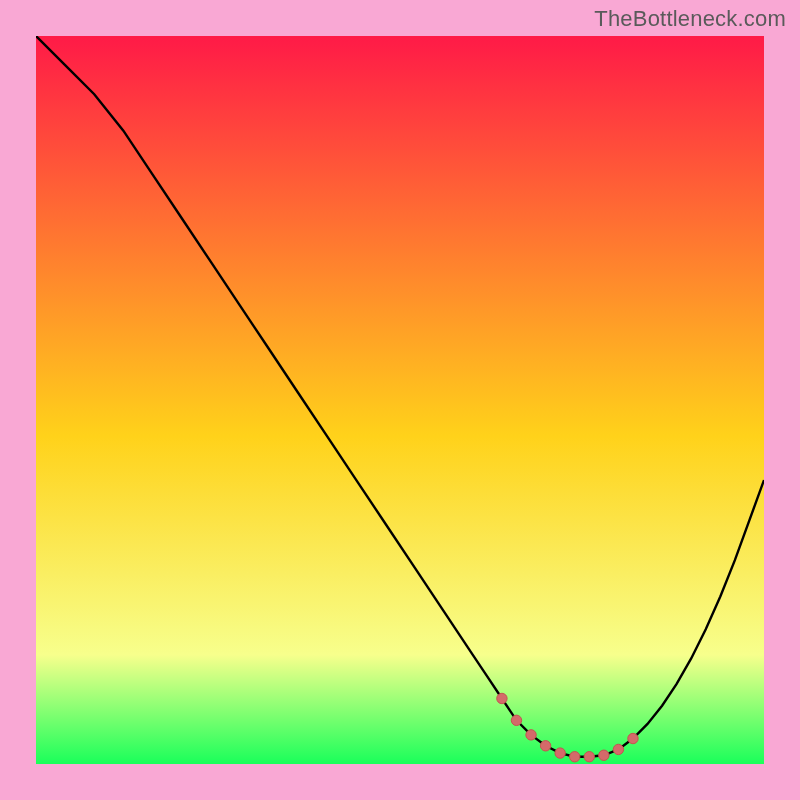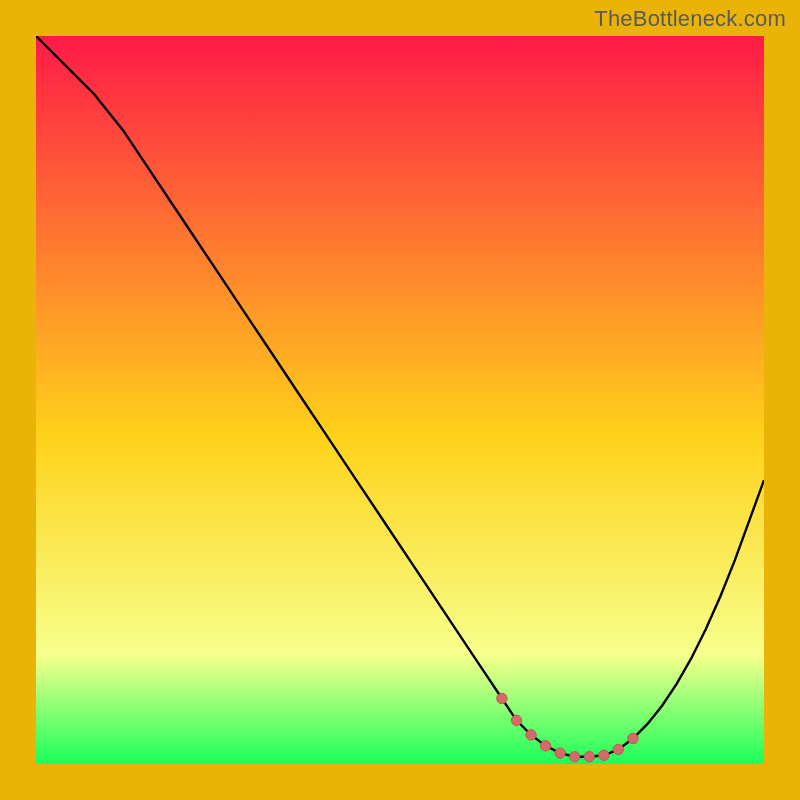--- a/index.html
+++ b/index.html
@@ -1,21 +1,21 @@
 <!DOCTYPE html>
 <html><head>
 <meta charset="utf-8">
 <style>
   * { margin: 0; padding: 0; box-sizing: border-box; }
   html, body { width: 800px; height: 800px; overflow: hidden; background: #000; }
   .stage {
     position: relative;
     width: 800px;
     height: 800px;
-    background: #eab308;
+    background: #f9a8d4;
   }
   .watermark {
     position: absolute;
     top: 6px;
     right: 14px;
     font-family: Arial, Helvetica, sans-serif;
     font-size: 22px;
     color: #5a5a5a;
     letter-spacing: 0.2px;
     user-select: none;

